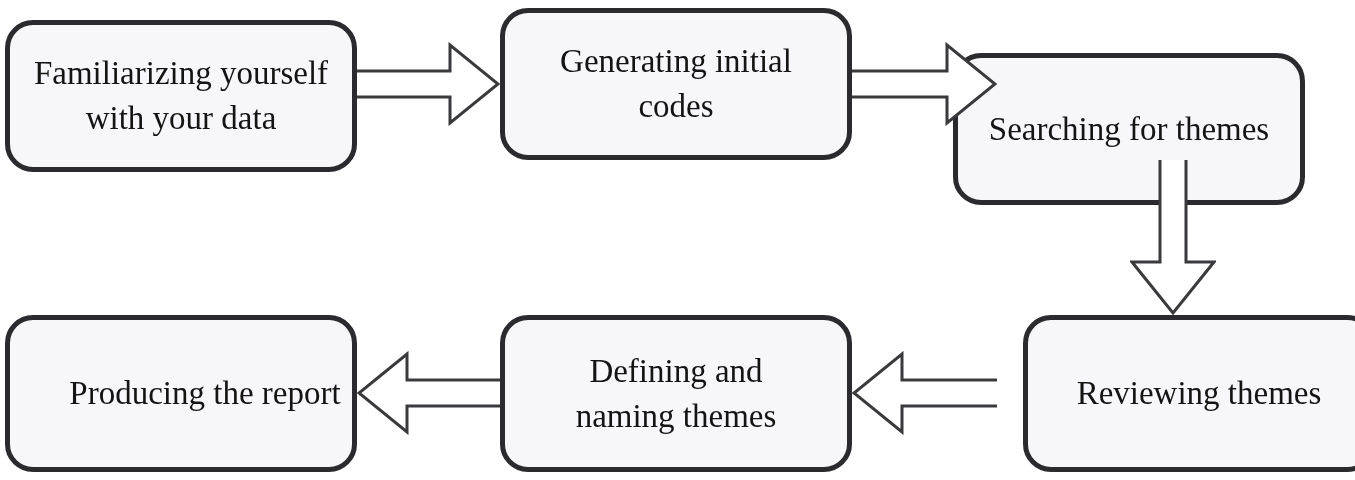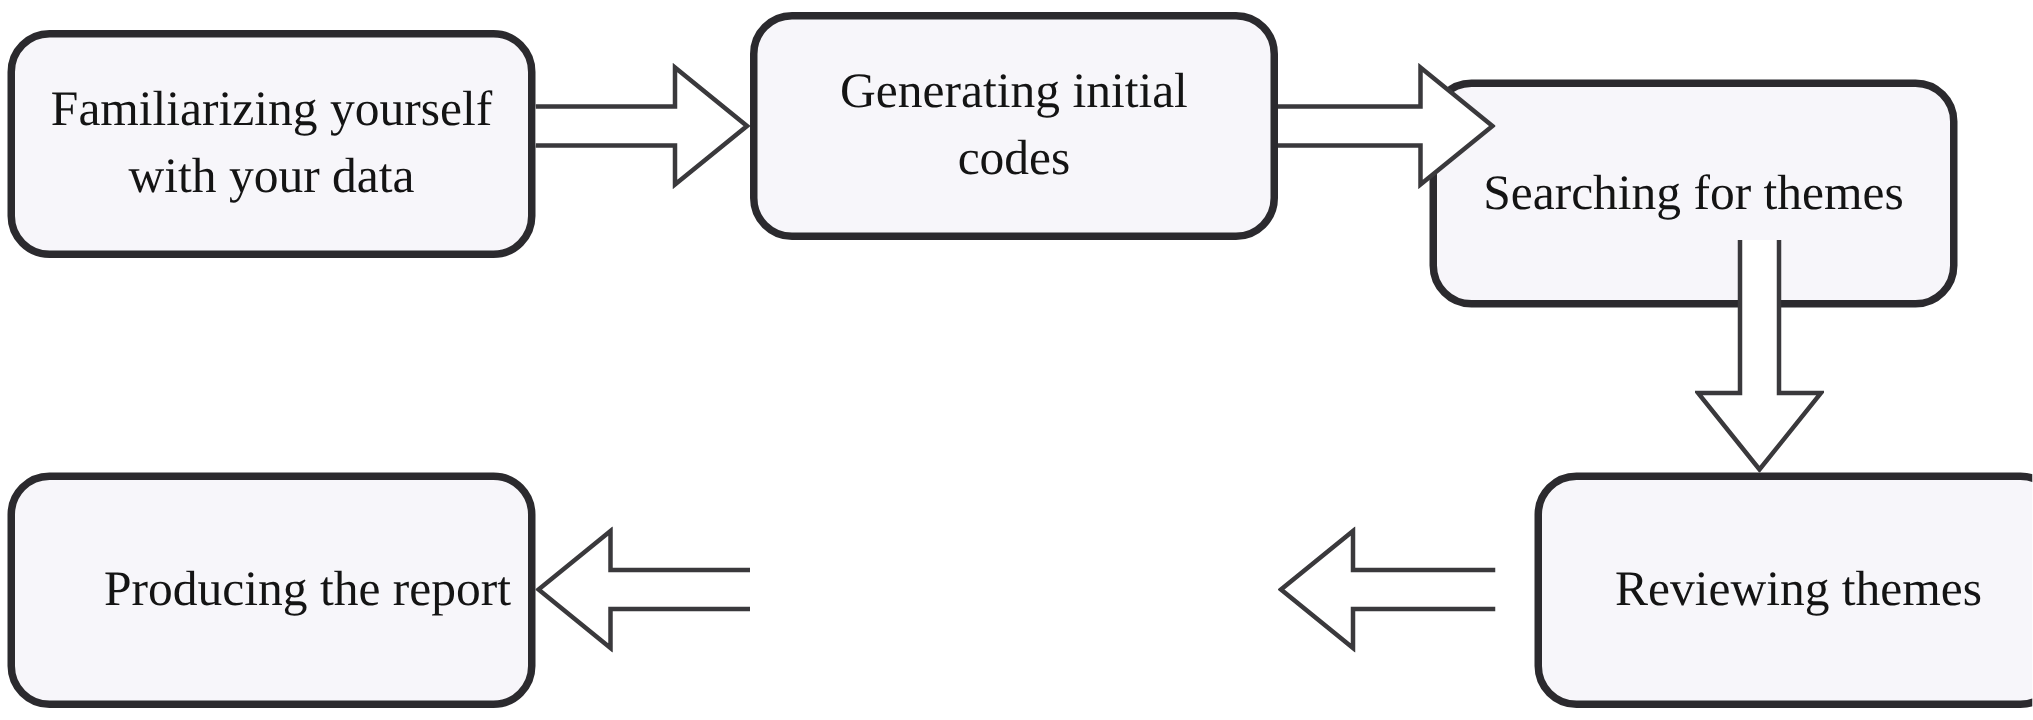--- a/index.html
+++ b/index.html
@@ -66,20 +66,24 @@
   </div>
 
   <div class="box b3">
     <span class="box-label">Searching for themes</span>
   </div>
 
   <div class="box b4">
     <span class="box-label">Reviewing themes</span>
   </div>
 
+  <div class="box b5">
+    <span class="box-label">Defining and
+naming themes</span>
+  </div>
 
   <div class="box b6">
     <span class="box-label">Producing the report</span>
   </div>
 
   <svg class="arrow a1" viewBox="0 0 143 84" xmlns="http://www.w3.org/2000/svg">
     <path d="M0 29 H93 V3 L141 42 L93 81 V55 H0"></path>
   </svg>
 
   <svg class="arrow a2" viewBox="0 0 145 84" xmlns="http://www.w3.org/2000/svg">

